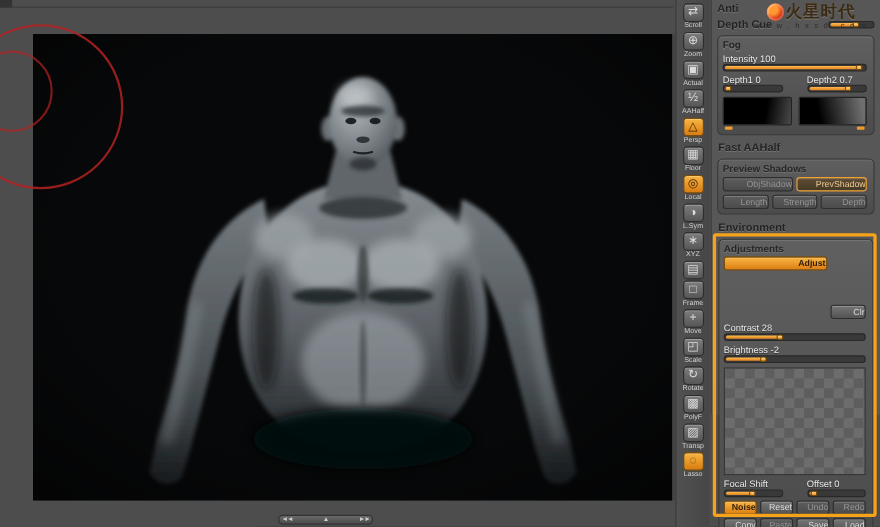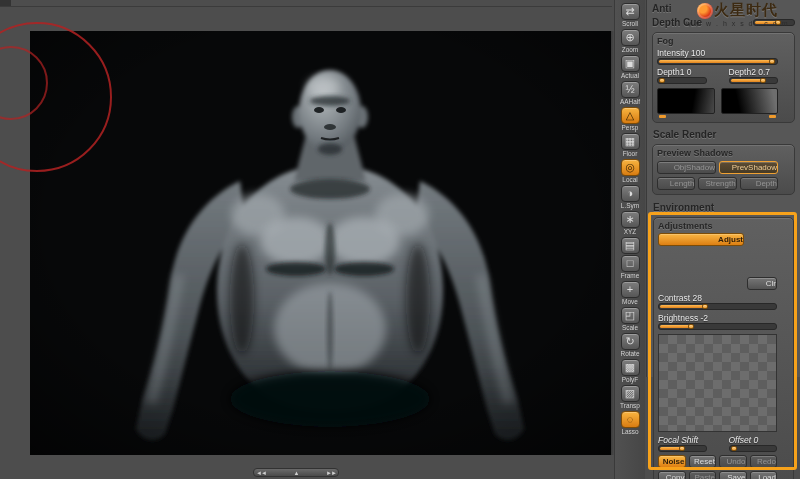--- a/index.html
+++ b/index.html
@@ -38,21 +38,21 @@
   .tool.active .ticon { background:linear-gradient(#f8b440,#d87c12); color:#3a2405; border-color:#7c4c08; }
   .tlabel { font-size:7px; line-height:8px; color:#d2d2d2; transform:scale(.92); white-space:nowrap; }
   
   .panel { position:absolute; left:646px; top:0; width:154px; height:377px;
     background:#575757; border-left:1px solid #3a3a3a; padding:2px 5px 0 5px; z-index:5; }
   .hdr { font-size:10px; font-weight:bold; color:#242424; text-shadow:0 1px 0 rgba(255,255,255,.18); }
   .prow { display:flex; align-items:center; justify-content:space-between; }
   .row-anti { height:13px; }
   .row-depthcue { height:15px; }
   .groupbox { background:linear-gradient(#606060,#4b4b4b); border:1px solid #393939;
-    border-radius:5px; padding:3px 16px 4px 4px; box-shadow:inset 0 1px 0 rgba(255,255,255,.12); }
+    border-radius:5px; padding:3px 6px 4px 4px; box-shadow:inset 0 1px 0 rgba(255,255,255,.12); }
   .gtitle { font-size:9px; font-weight:bold; color:#262626; margin-bottom:2px;
     text-shadow:0 1px 0 rgba(255,255,255,.15); }
   .sl-label { font-size:8.5px; color:#e9e9e9; line-height:10px; text-shadow:0 1px 1px rgba(0,0,0,.5); }
   .strack { position:relative; height:7px; background:#393939; border:1px solid #282828;
     border-radius:3px; overflow:hidden; }
   .sfill { position:absolute; left:1px; top:1px; bottom:1px;
     background:linear-gradient(#ffb95273,#e0821c); background:linear-gradient(#ffba52,#e0821c); border-radius:2px; }
   .shandle { position:absolute; top:0; width:6px; height:100%;
     background:linear-gradient(#ffd694,#ea9c30); border:1px solid #7c4c08; border-radius:2px; }
   .mini { width:42px; }
@@ -287,21 +287,21 @@
     <div class="previews">
       <div class="prev prev1"></div>
       <div class="prev prev2"></div>
     </div>
     <div class="ptick">
       <i style="margin-left:2px"></i>
         <i style="margin-left:auto;margin-right:2px"></i>
     </div>
   </div>
 
-  <div class="hdr" style="margin:6px 0 4px 1px;">Scale Render</div>
+  <div class="hdr" style="margin:6px 0 4px 1px;">Fast AAHalf</div>
 
   <div class="groupbox">
     <div class="gtitle">Preview Shadows</div>
     <div class="btnrow">
       <div class="btn dim">ObjShadow</div>
       <div class="btn sel">PrevShadow</div>
     </div>
     <div class="btnrow">
       <div class="btn dim">Length</div>
       <div class="btn dim">Strength</div>
@@ -321,21 +321,21 @@
     <div class="strack">
       <span class="sfill" style="width:40%"></span>
       <span class="shandle" style="left:37%"></span>
     </div>
     <div class="sl-label" style="margin-top:3px;">Brightness -2</div>
     <div class="strack">
       <span class="sfill" style="width:28%"></span>
       <span class="shandle" style="left:25%"></span>
     </div>
     <div class="checker"></div>
-    <div class="two-col" style="margin-top:3px;font-style:italic;">
+    <div class="two-col" style="margin-top:3px;">
       <div>
         <div class="sl-label">Focal Shift</div>
         <div class="strack">
           <span class="sfill" style="width:46%"></span>
           <span class="shandle" style="left:42%"></span>
         </div>
       </div>
       <div>
         <div class="sl-label">Offset 0</div>
         <div class="strack">

